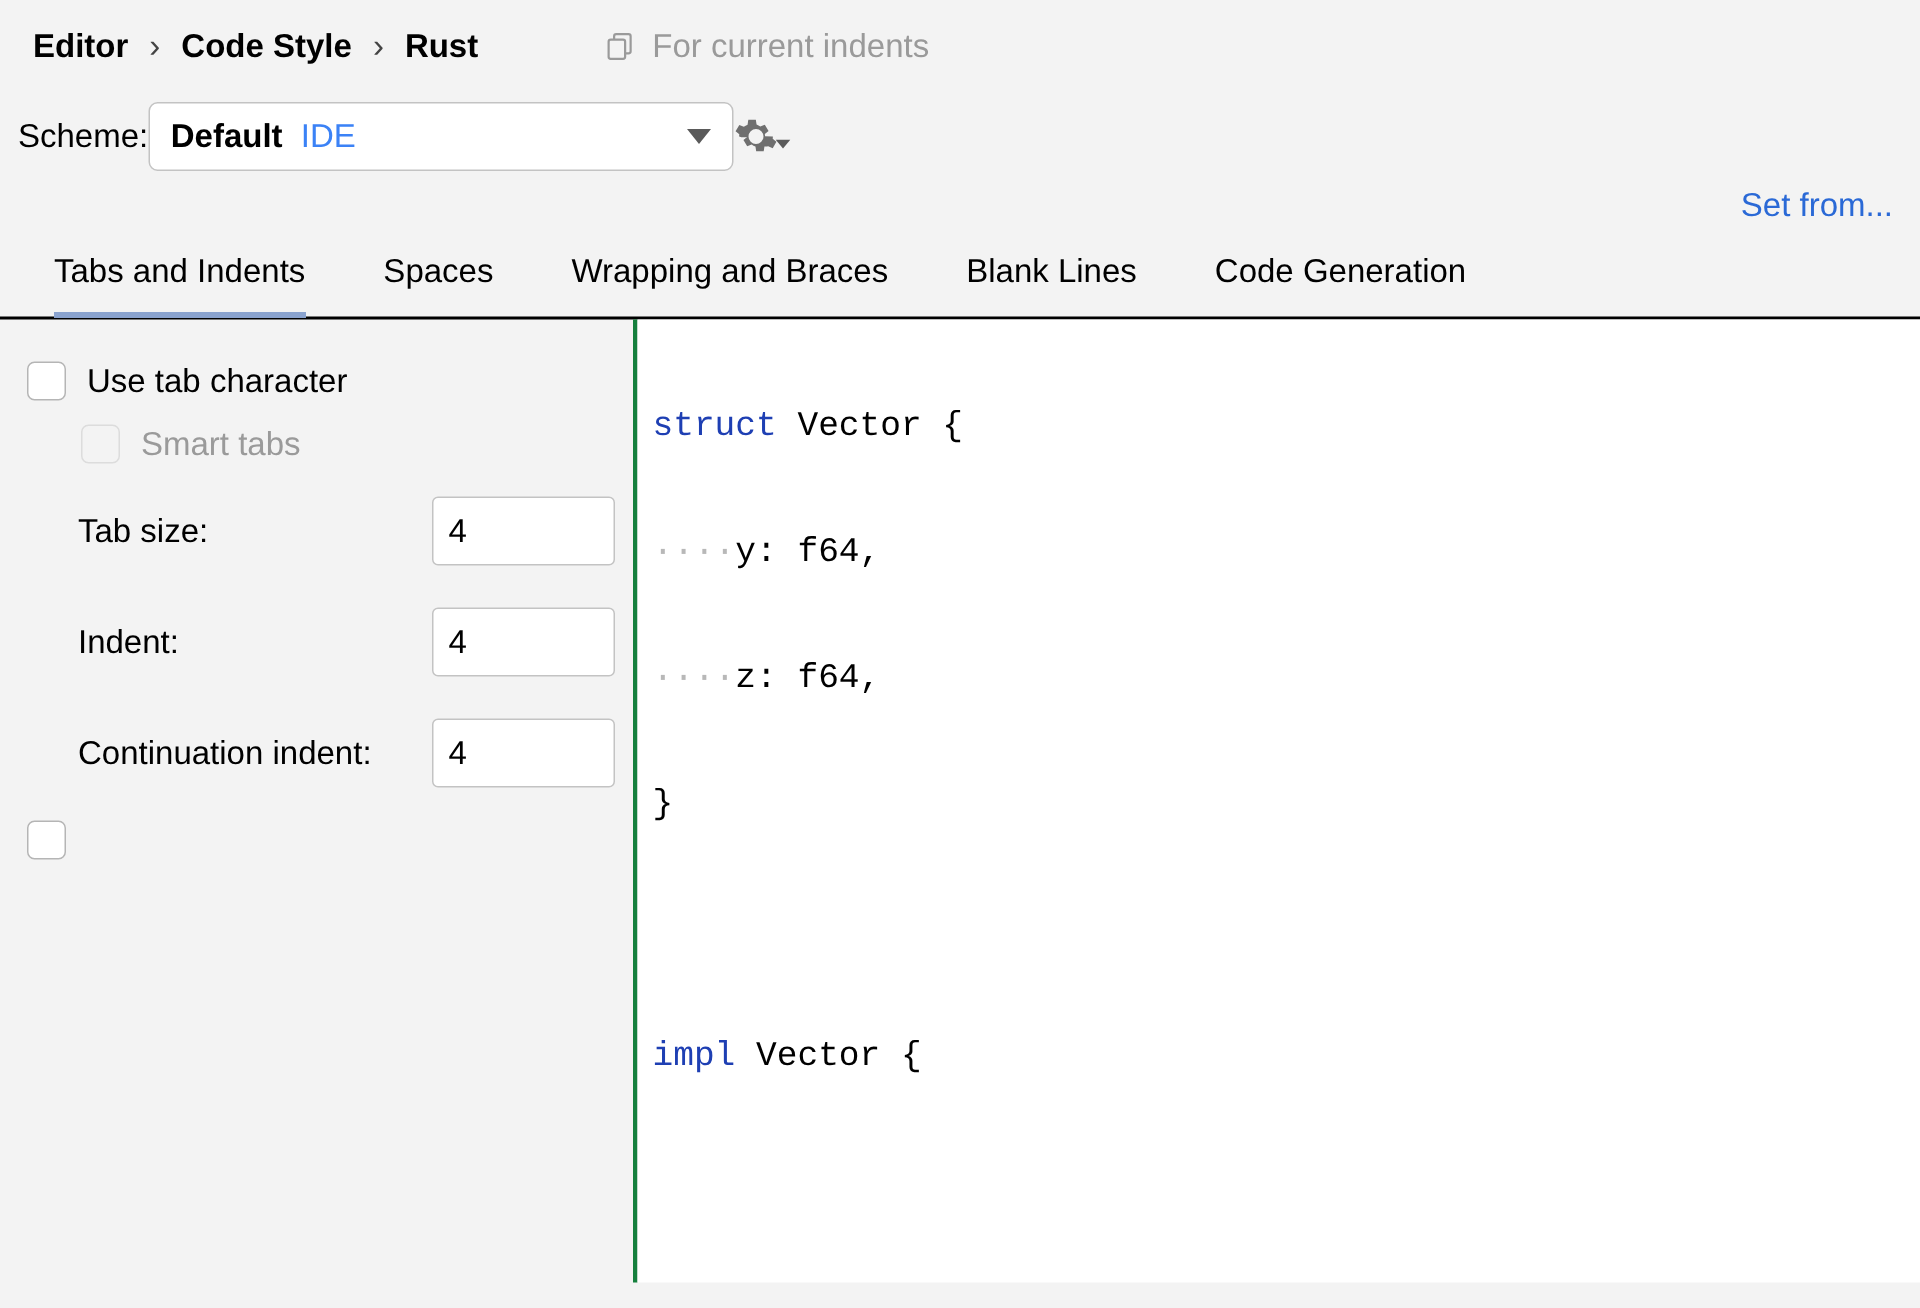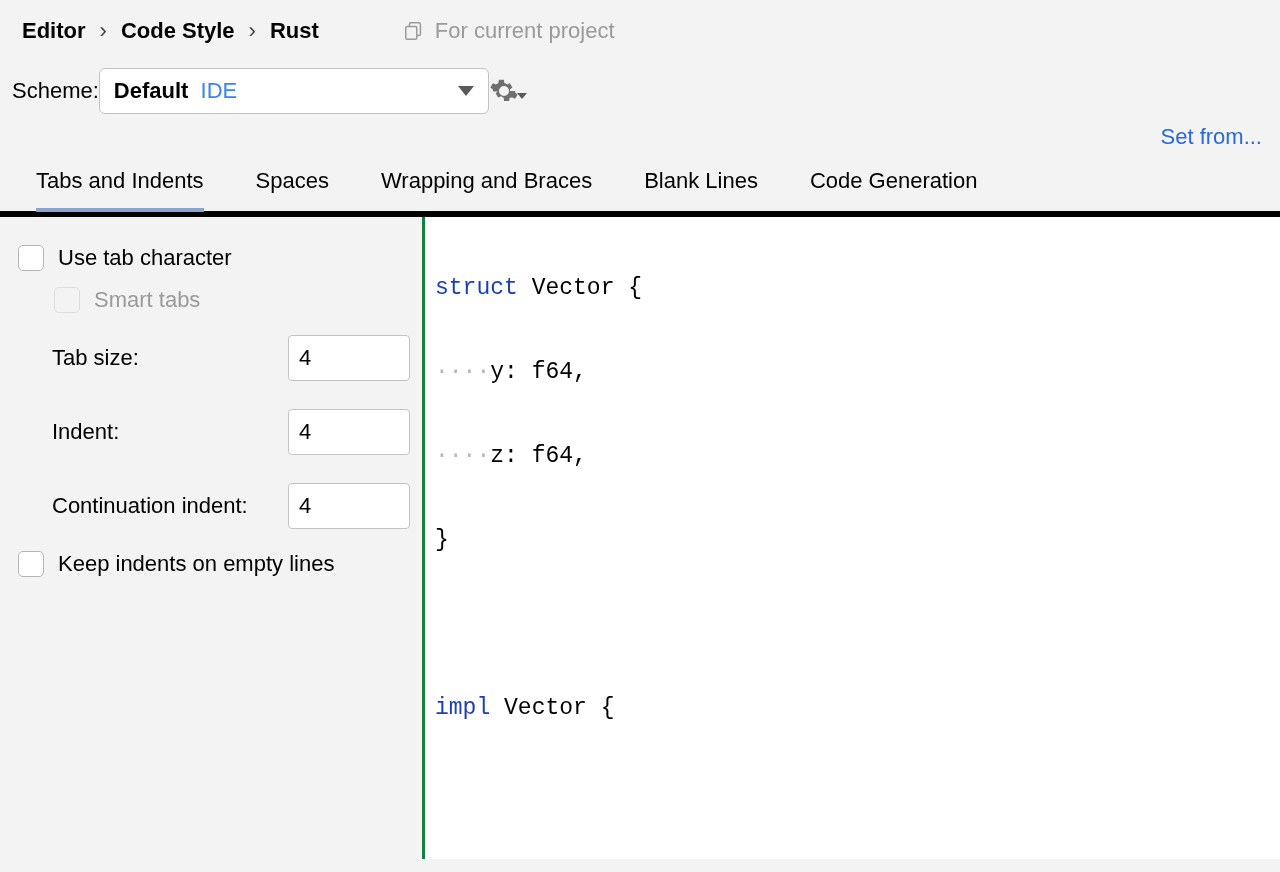--- a/index.html
+++ b/index.html
@@ -63,21 +63,21 @@
   .setfrom {
     text-align: right;
     padding: 0 18px 8px 0;
     color:#2a69d6;
     font-size: 22px;
   }
   .tabs {
     display:flex;
     gap: 52px;
     padding: 10px 0 0 36px;
-    border-bottom: 6px solid #000000;
+    border-bottom: 2px solid #000000;
   }
   .tab {
     padding: 0 0 14px 0;
     font-size: 22px;
     cursor:pointer;
     border-bottom: 4px solid transparent;
     margin-bottom:-1px;
   }
   .tab.active {
     border-bottom: 4px solid #8aa3cf;
@@ -148,21 +148,21 @@
   <span>Code Style</span>
   <span class="sep">›</span>
   <span>Rust</span>
   <span class="project-note">
     <span class="project-icon">
       <svg width="22" height="22" viewBox="0 0 24 24" fill="none" stroke="#9a9a9a" stroke-width="1.6">
         <rect x="7" y="3" width="12" height="14" rx="1.5"></rect>
         <rect x="3" y="7" width="12" height="14" rx="1.5" fill="#f3f3f3"></rect>
       </svg>
     </span>
-    <span>For current project</span>
+    <span>For current indents</span>
   </span>
 </div>
 
 <div class="scheme-row">
   <span class="scheme-label">Scheme:</span>
   <div class="scheme-select">
     <span>
       <span class="name">Default</span>
       <span class="tag">IDE</span>
     </span>
@@ -207,21 +207,20 @@
     <div class="field-row">
       <span>Indent:</span>
       <input class="num" value="4" style="">
     </div>
     <div class="field-row">
       <span>Continuation indent:</span>
       <input class="num" value="4" style="">
     </div>
     <label class="check-row">
       <input type="checkbox" class="big" style="">
-      <span>Keep indents on empty lines</span>
     </label>
   </div>
 
   <div class="right">
 <div class="row"><span class="kw">struct</span><span> Vector {</span></div>
 <div class="row"><span class="dots">····</span><span>y: f64,</span></div>
 <div class="row"><span class="dots">····</span><span>z: f64,</span></div>
 <div class="row"><span>}</span></div>
 <div class="row"><span></span></div>
 <div class="row"><span class="kw">impl</span><span> Vector {</span></div>

